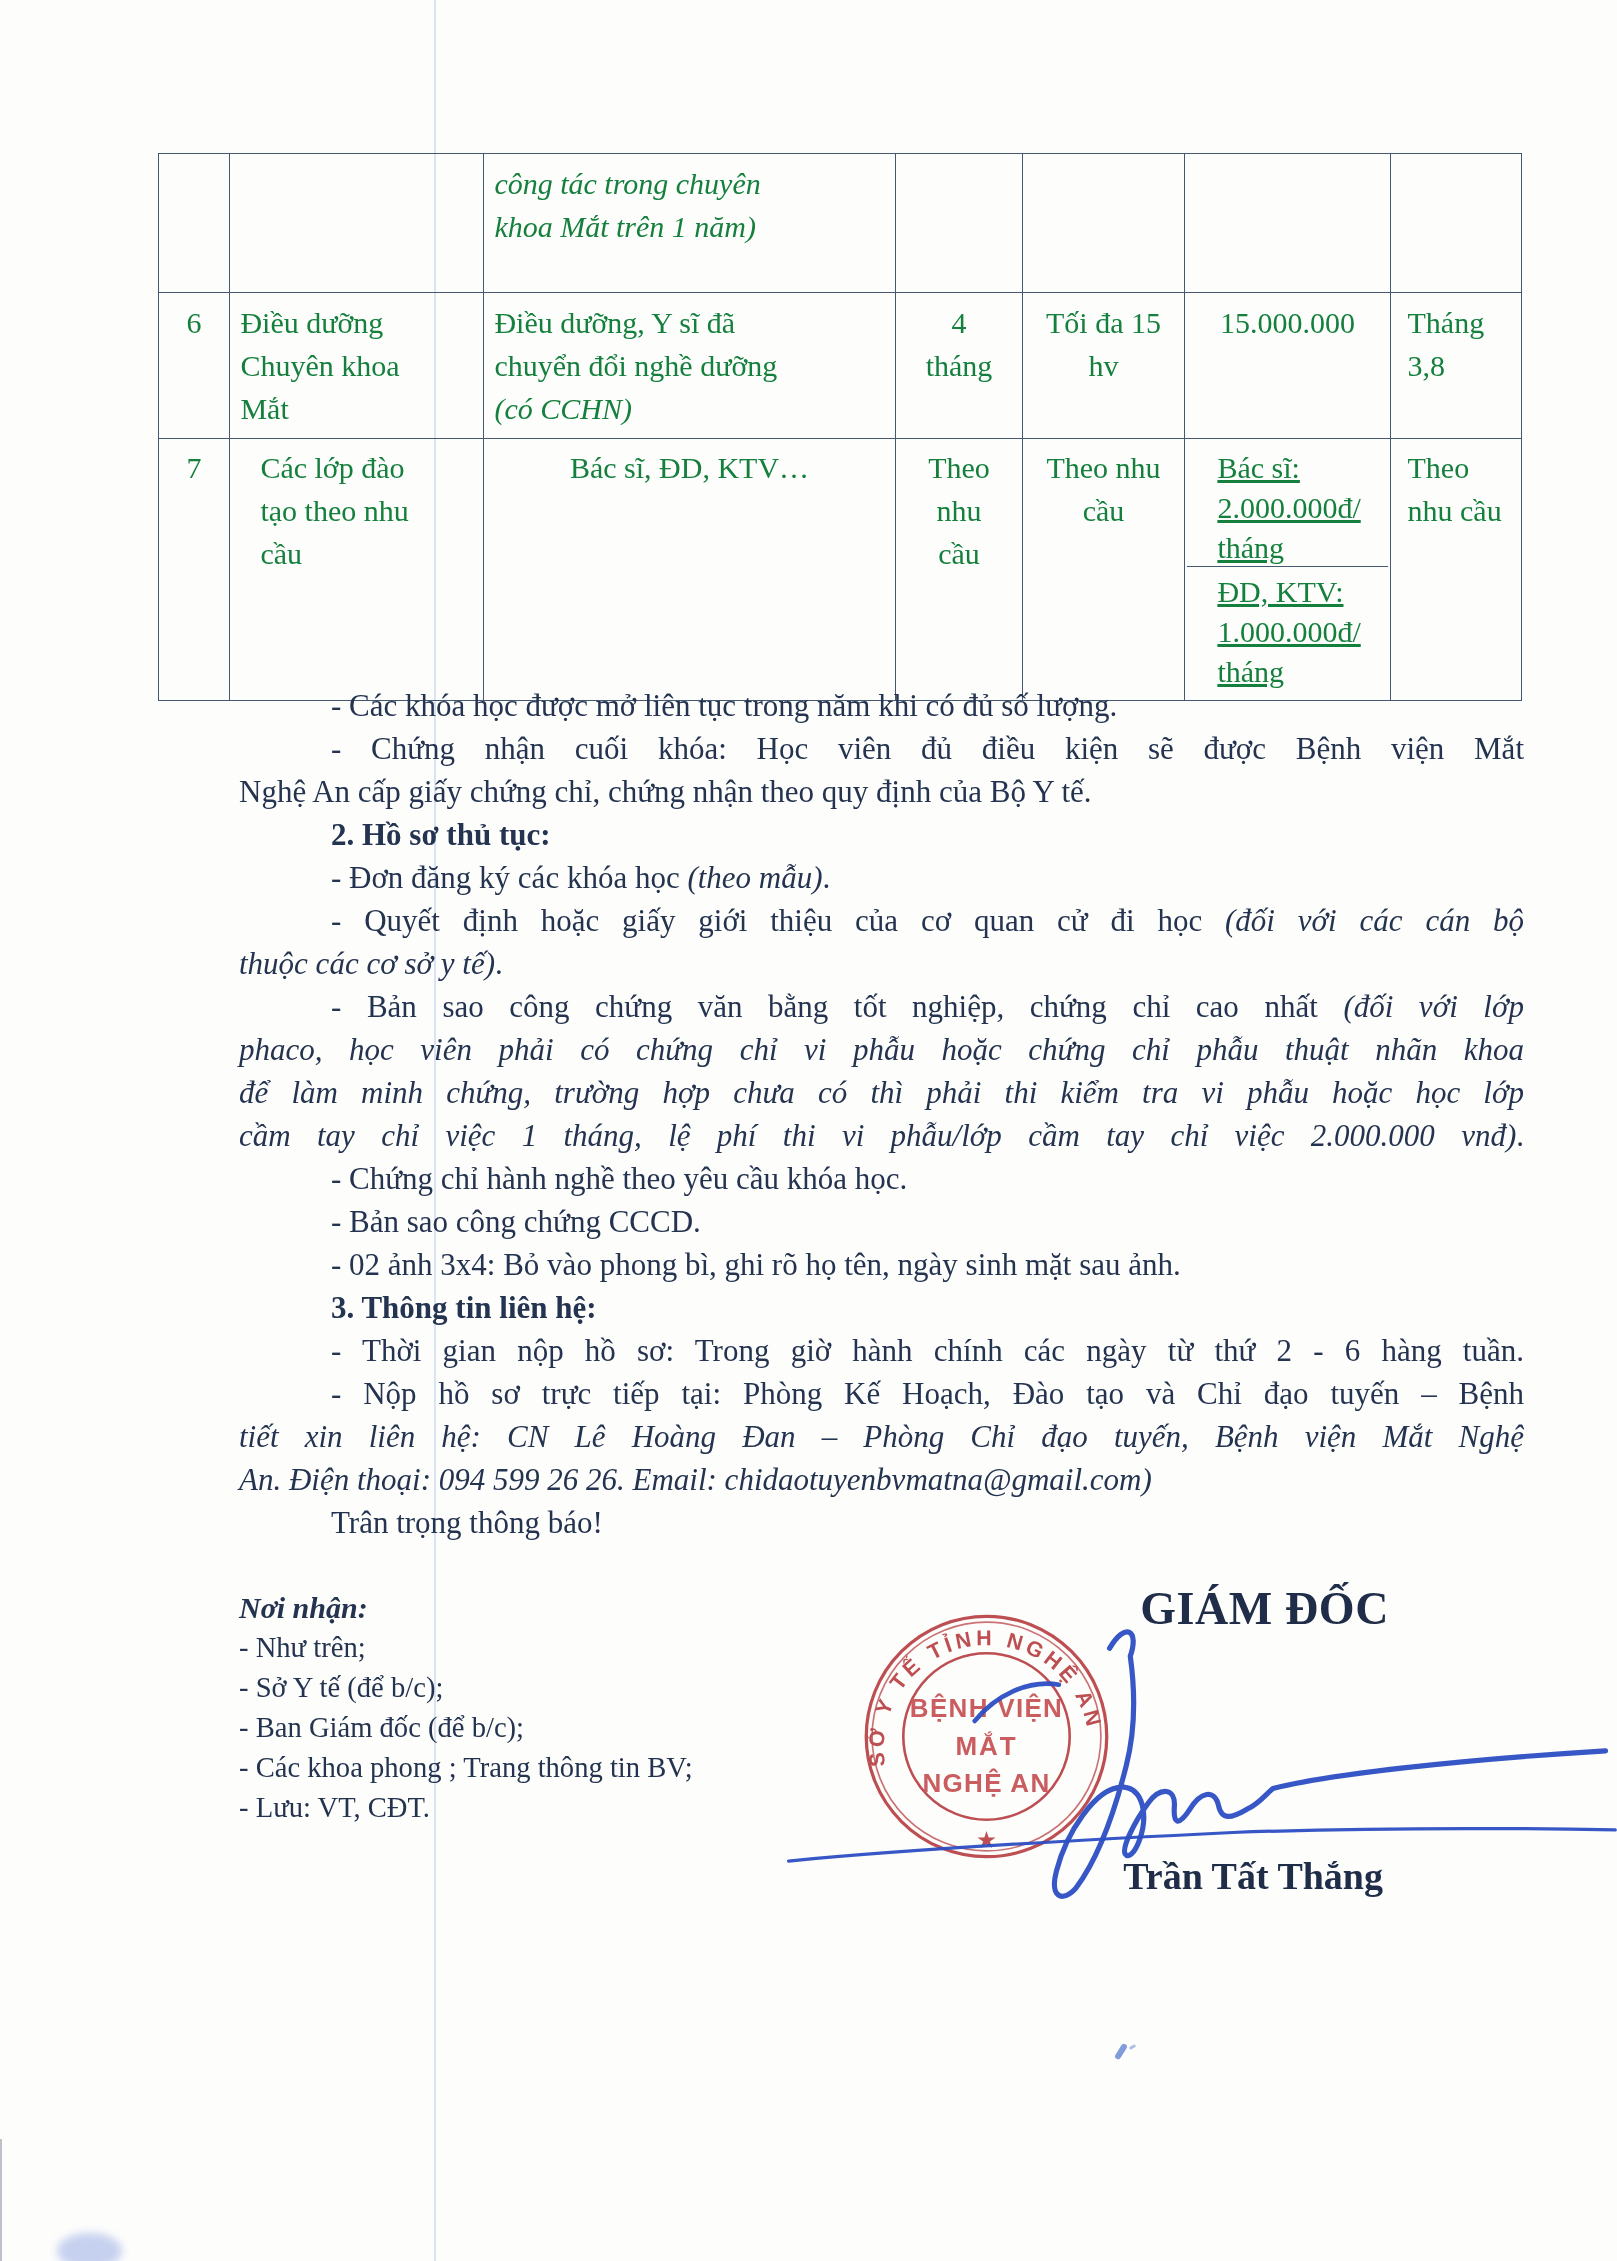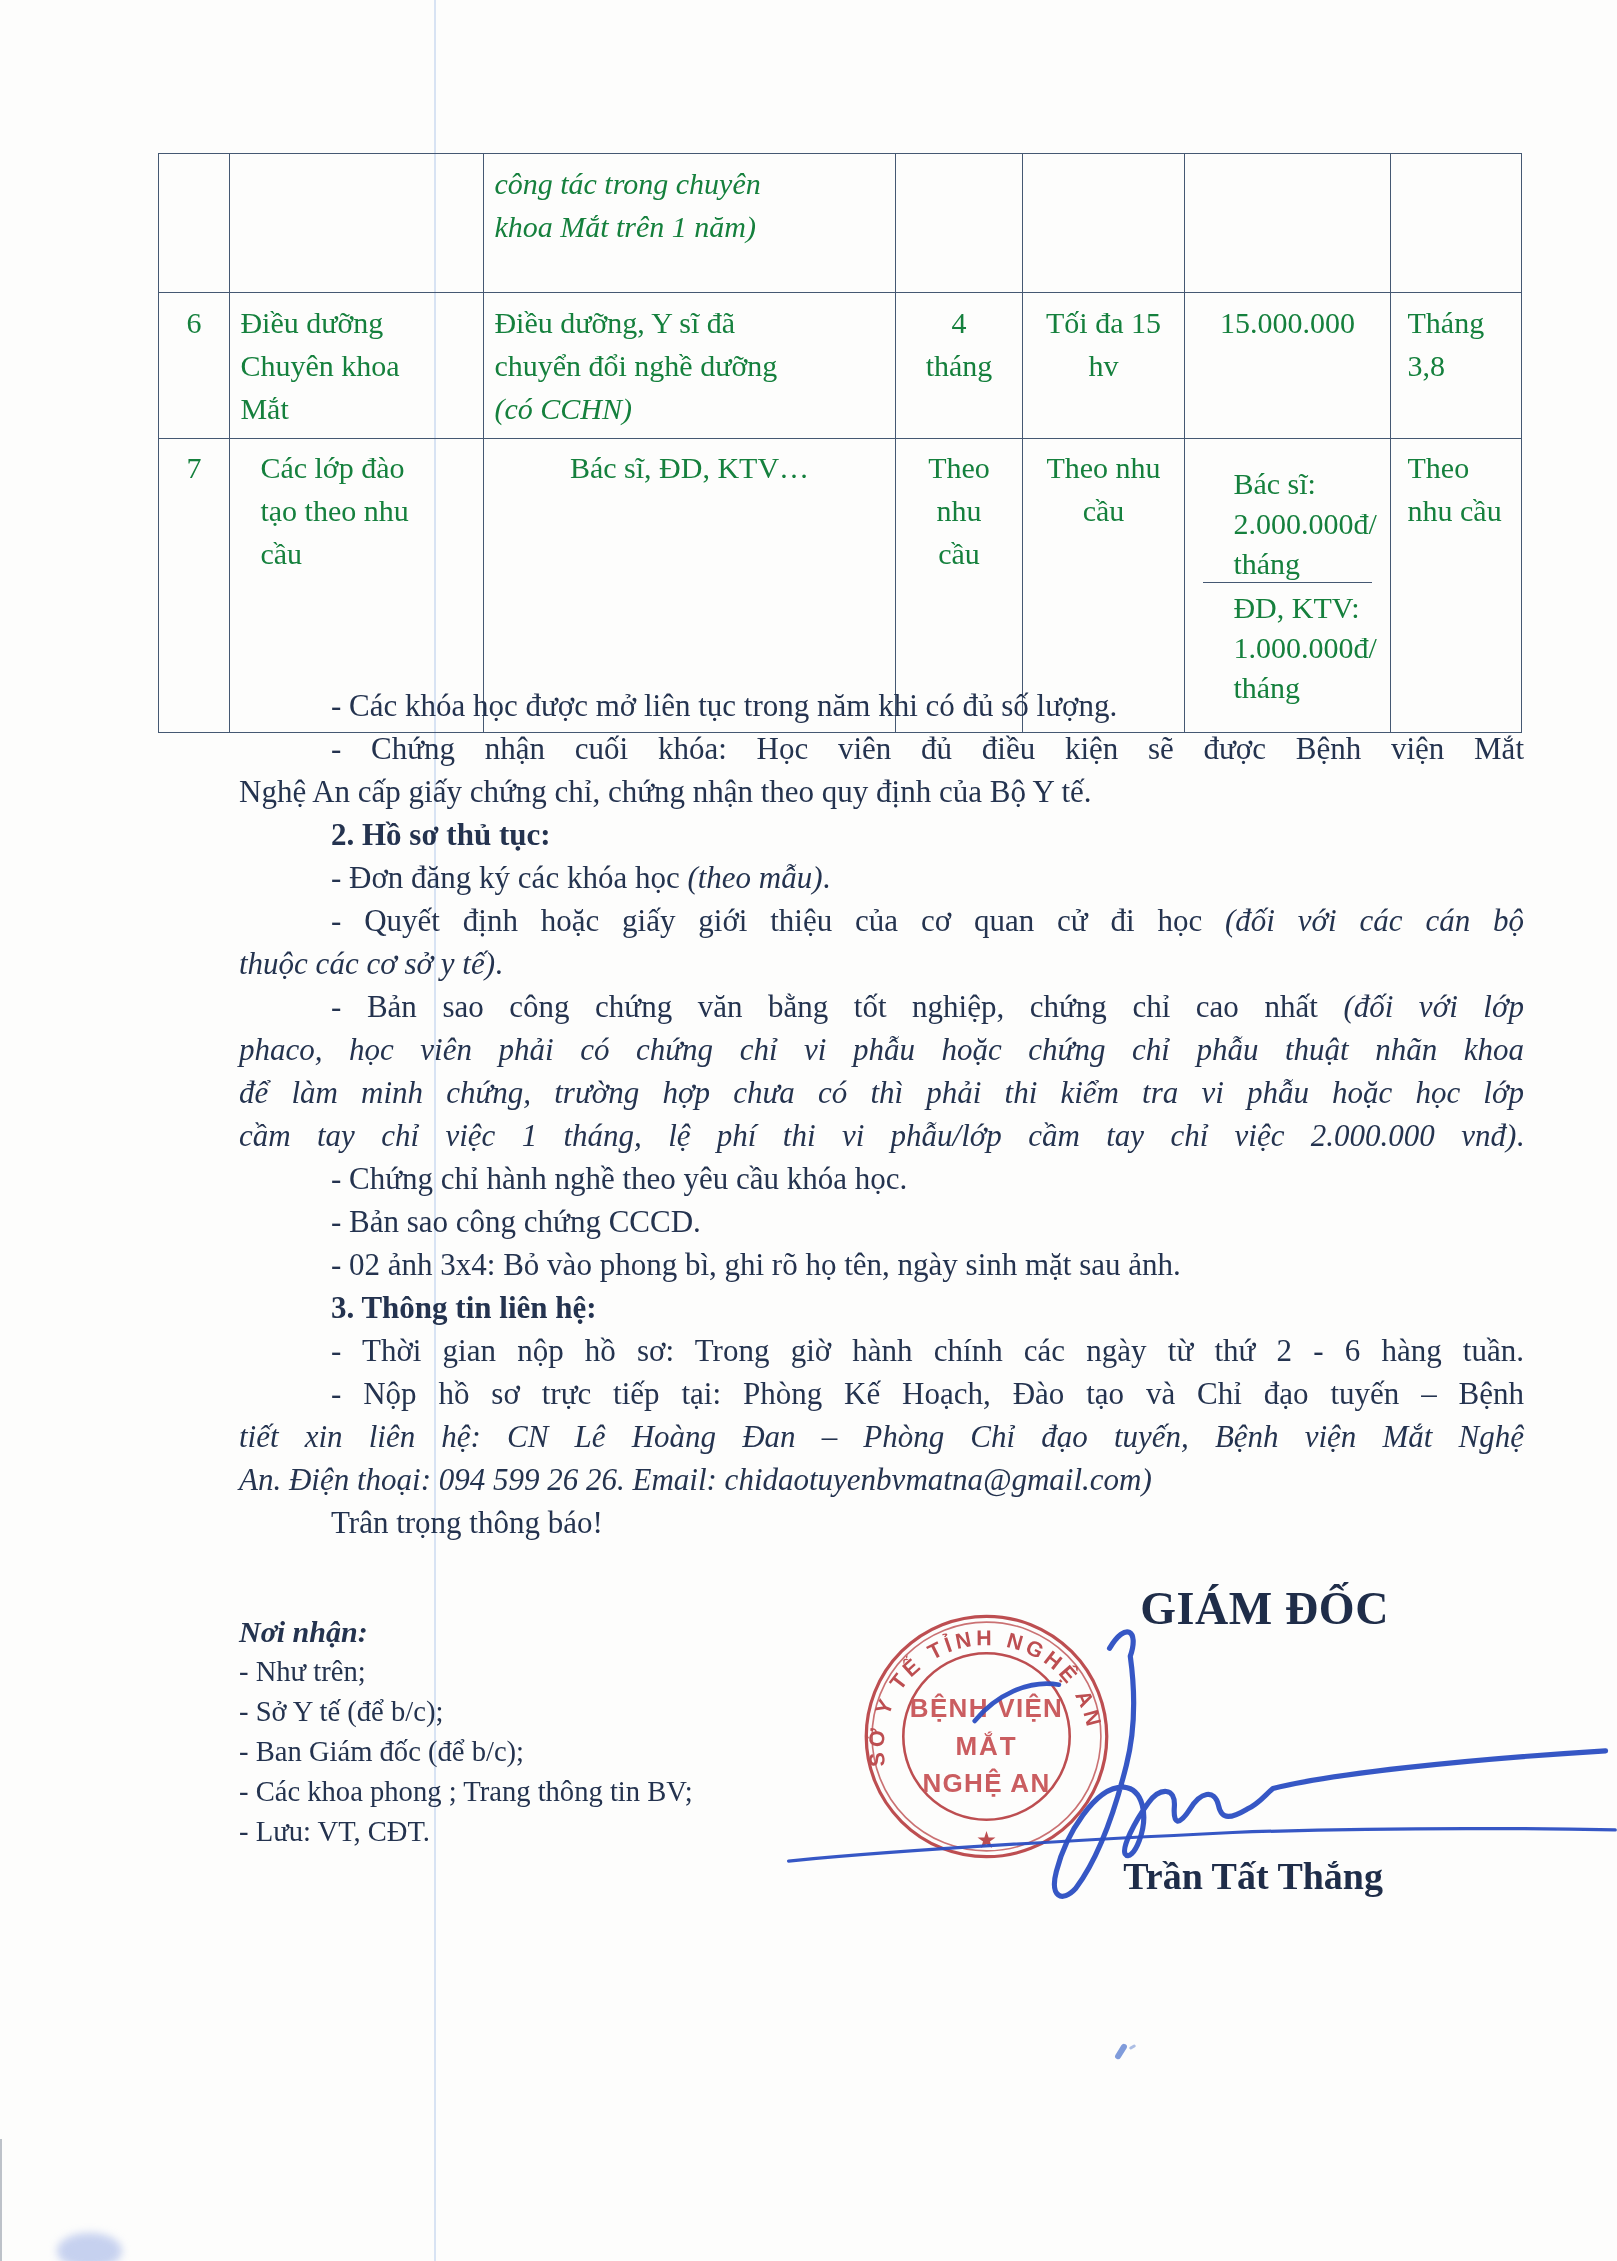--- a/index.html
+++ b/index.html
@@ -30,33 +30,33 @@
   .c1{width:71px;} .c2{width:254px;} .c3{width:412px;} .c4{width:127px;}
   .c5{width:162px;} .c6{width:206px;} .c7{width:131px;}
   .tc{text-align:center;}
   .em{font-style:italic;}
   .cw130{max-width:84px;margin:0 auto;}
   .cw190{max-width:123px;margin:0 auto;}
   .cw150{max-width:97px;margin:0 auto;}
   .cw280{max-width:182px;}
   .cw270{max-width:175px;margin-left:20px;}
   .cw460{max-width:299px;}
-  .fee-cell{padding:18px !important;}
+  .fee-cell{padding:2px !important;text-decoration:underline;}
   .fee-top{padding:7.8px 10.4px;height:110px;line-height:40px;}
   .fee-bot{border-top:1.9px solid #455872;padding:5.2px 10.4px;line-height:40px;}
 
   
   .bodytext{position:absolute;left:239px;top:684px;width:1285px;font-size:31px;line-height:43px;}
   .ln{height:43px;white-space:nowrap;}
   .ln.just{white-space:normal;text-align:justify;text-align-last:justify;}
   .ln.ind{text-indent:92px;}
   .ln.b{font-weight:bold;}
 
   
-  .recipients{position:absolute;left:239px;top:1588px;font-size:28.6px;line-height:40px;margin-top:24px;}
+  .recipients{position:absolute;left:239px;top:1588px;font-size:28.6px;line-height:40px;}
   .recipients .label{font-weight:bold;font-style:italic;font-size:30px;}
 
   
   .director-title{position:absolute;left:935px;top:1582px;width:454px;text-align:right;
     font-weight:bold;font-size:46px;color:#1f2d49;letter-spacing:0.6px;}
   .signer-name{position:absolute;left:929px;top:1854px;width:454px;text-align:right;
     font-weight:bold;font-size:38px;color:#1f2d49;font-family:Liberation Serif, serif;}
   .stamp{position:absolute;left:863px;top:1613px;width:247px;height:247px;opacity:.88;}
   .sig-svg{position:absolute;left:746px;top:1590px;width:871px;height:402px;pointer-events:none;}
 </style>

